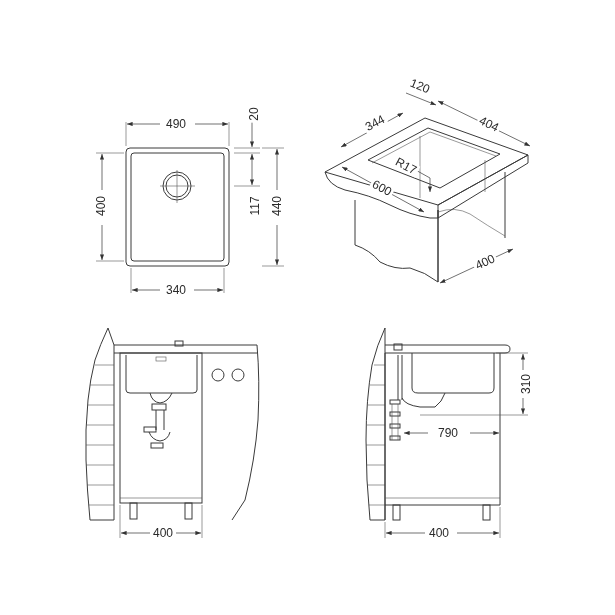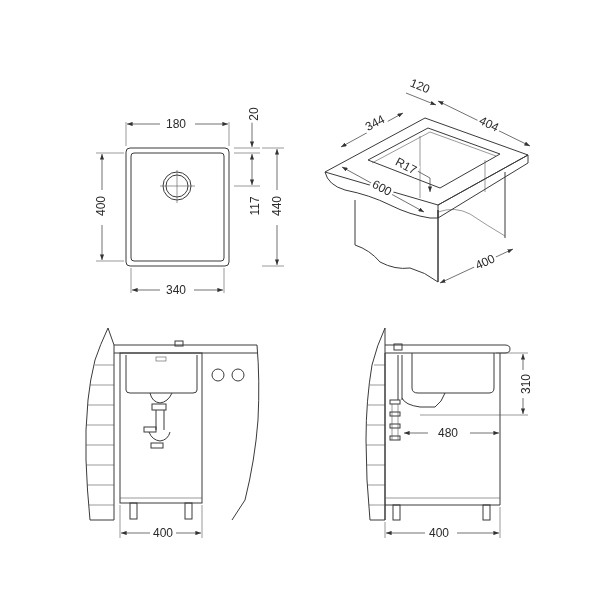--- a/index.html
+++ b/index.html
@@ -172,31 +172,31 @@
     <line x1="404" y1="433" x2="428" y2="433" class="dm" marker-start="url(#al)"></line>
     <line x1="470" y1="433" x2="499" y2="433" class="dm" marker-end="url(#ar)"></line>
 
     <line x1="385" y1="522" x2="385" y2="538" class="th"></line>
     <line x1="500" y1="507" x2="500" y2="538" class="th"></line>
     <line x1="386" y1="533" x2="425" y2="533" class="dm" marker-start="url(#al)"></line>
     <line x1="457" y1="533" x2="499" y2="533" class="dm" marker-end="url(#ar)"></line>
   </g>
 </svg>
 
-<span class="lbl" style="left:164px;top:118px;">180</span>
+<span class="lbl" style="left:164px;top:118px;">490</span>
 <span class="lbl" style="left:164px;top:284px;text-align:right;">340</span>
 <span class="lbl" style="left:89px;top:200px;transform:rotate(-90deg);">400</span>
 <span class="lbl" style="left:265px;top:200px;transform:rotate(-90deg);">440</span>
 <span class="lbl" style="left:243px;top:200px;transform:rotate(-90deg);">117</span>
 <span class="lbl" style="left:245px;top:108px;transform:rotate(-90deg);">20</span>
 
 <span class="lbl" style="left:408px;top:80px;transform:rotate(22deg);">120</span>
 <span class="lbl" style="left:363px;top:117px;transform:rotate(-28deg);">344</span>
 <span class="lbl" style="left:477px;top:118px;transform:rotate(26deg);">404</span>
 <span class="lbl" style="left:393px;top:160px;transform:rotate(28deg);">R17</span>
 <span class="lbl" style="left:370px;top:182px;transform:rotate(28deg);">600</span>
 <span class="lbl" style="left:473px;top:256px;transform:rotate(-25deg);">400</span>
 
 <span class="lbl" style="left:151px;top:527px;">400</span>
 
 <span class="lbl" style="left:514px;top:378px;transform:rotate(-90deg);">310</span>
-<span class="lbl" style="left:436px;top:427px;">480</span>
+<span class="lbl" style="left:436px;top:427px;">790</span>
 <span class="lbl" style="left:427px;top:527px;">400</span>
 
 </body></html>

